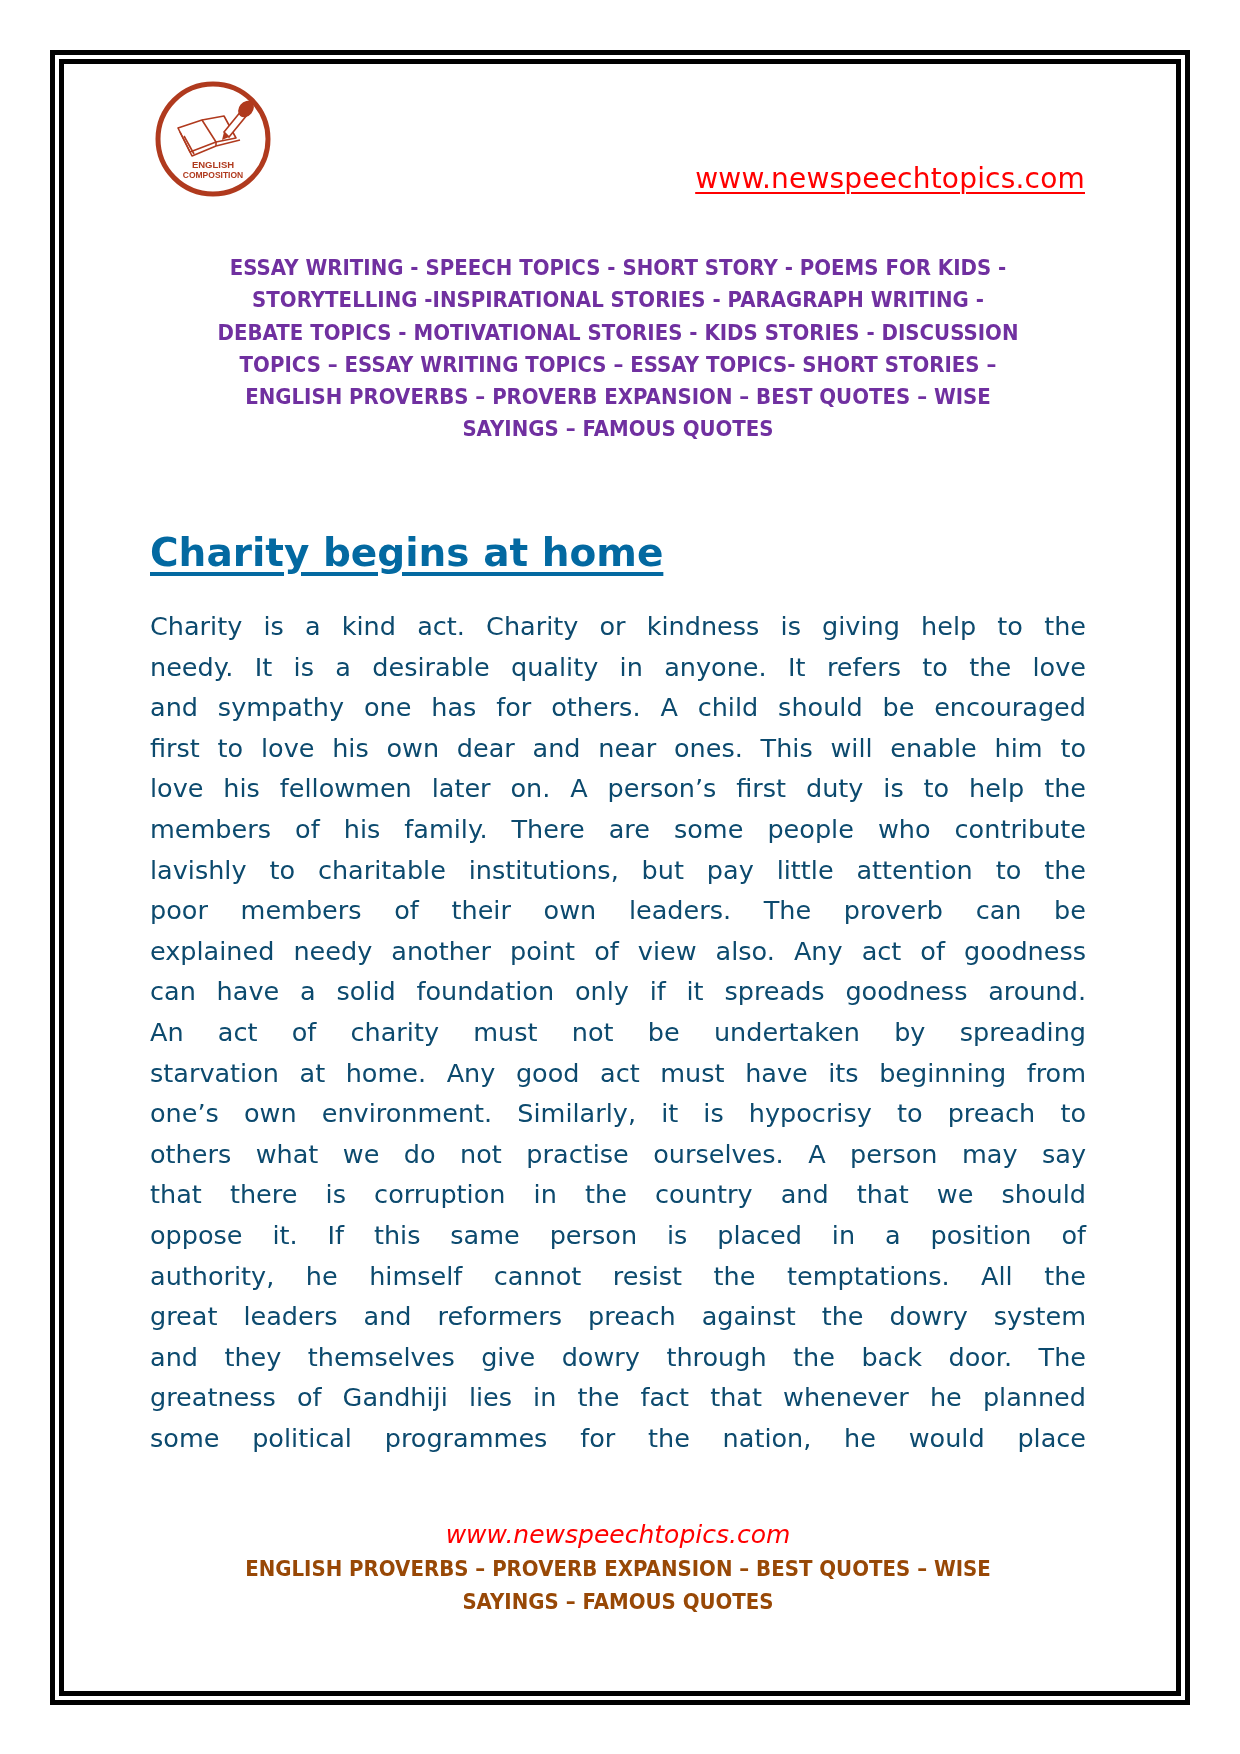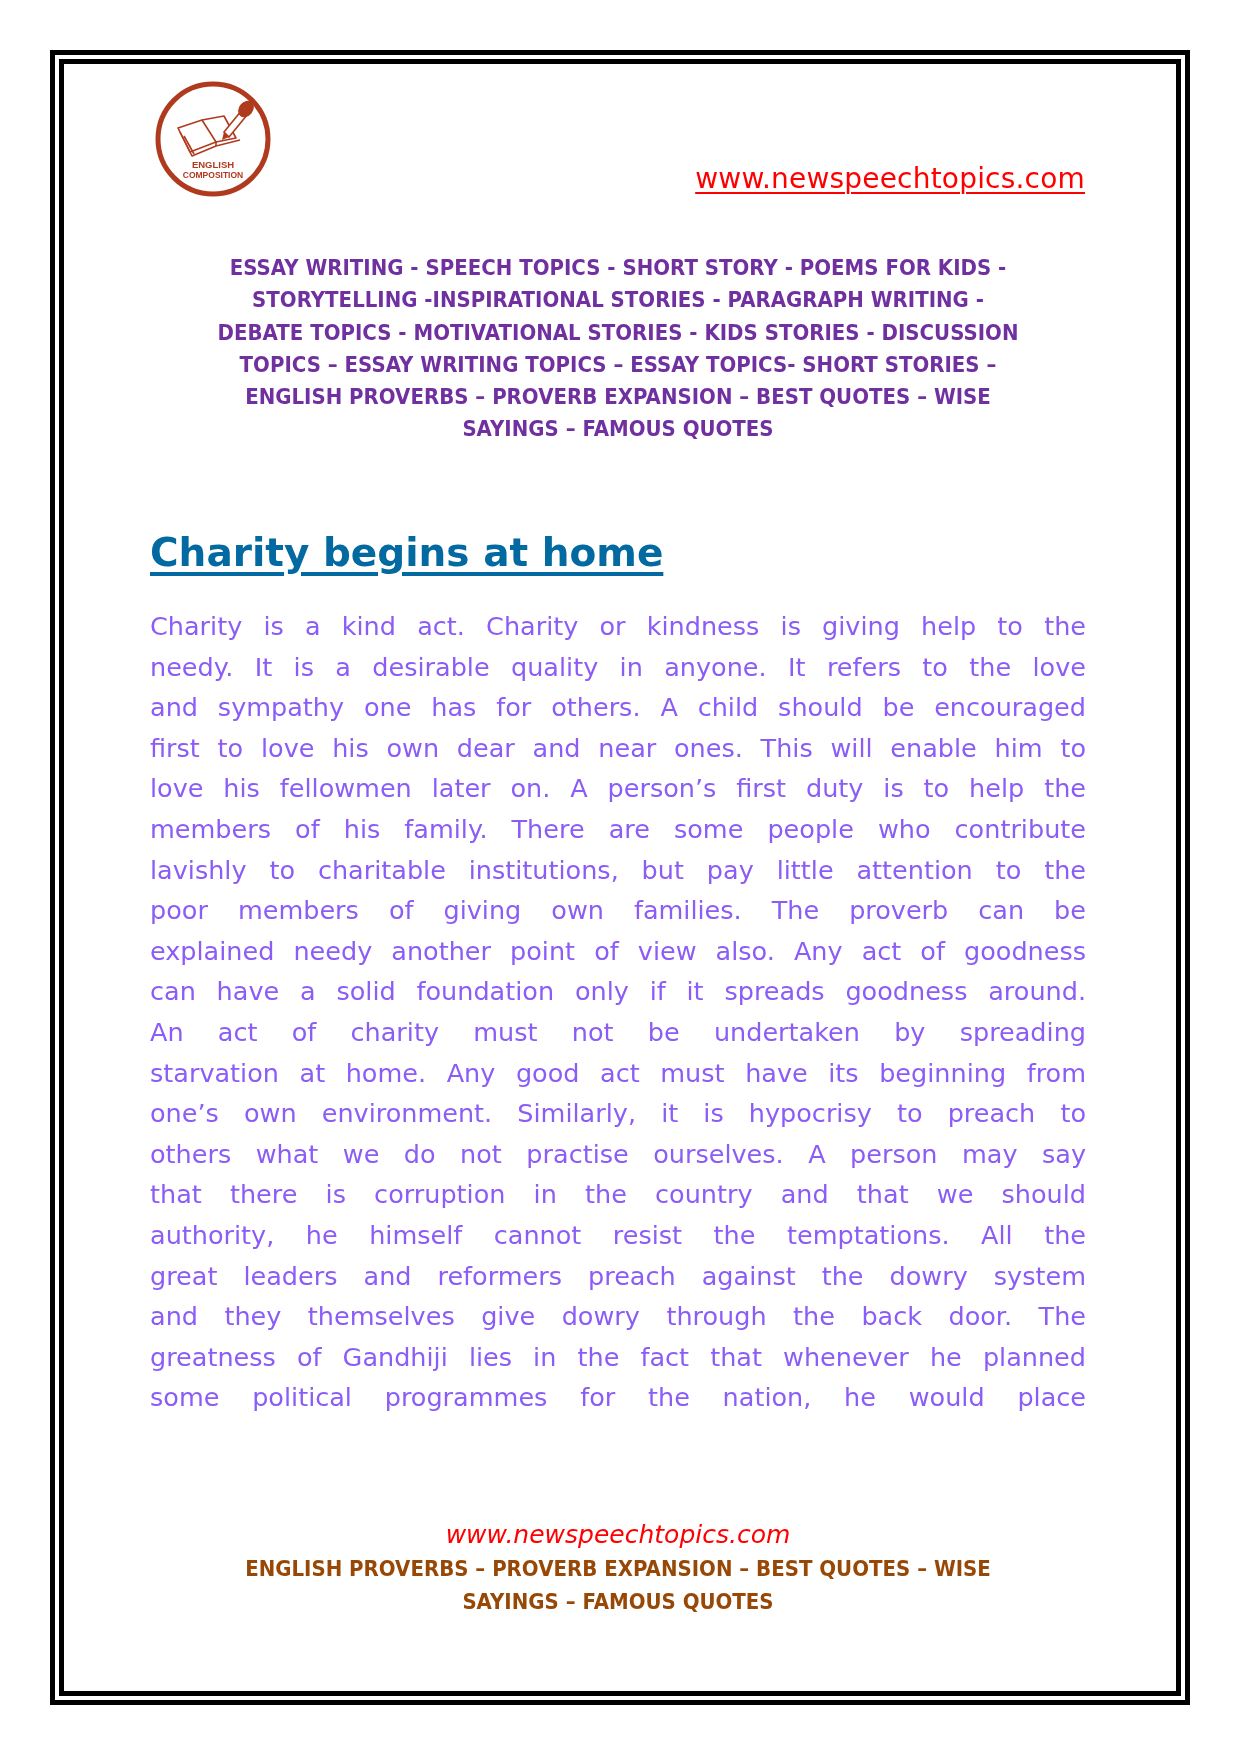--- a/index.html
+++ b/index.html
@@ -4,21 +4,21 @@
 <style>
   html, body { margin: 0; padding: 0; background: #ffffff; }
   body { width: 1240px; height: 1754px; position: relative; overflow: hidden; font-family: "DejaVu Sans", sans-serif; }
   .outer-border { position: absolute; left: 50px; top: 50px; width: 1140px; height: 1655px; box-sizing: border-box; border: 5px solid #000; }
   .inner-border { position: absolute; left: 59px; top: 59px; width: 1122px; height: 1637px; box-sizing: border-box; border: 5px solid #000; }
   .logo { position: absolute; left: 154px; top: 80px; width: 118px; height: 118px; }
   .site-url { position: absolute; right: 155px; top: 162px; font-family: "DejaVu Sans", sans-serif; font-size: 28px; color: #ff0000; text-decoration: underline; text-decoration-thickness: 2px; text-underline-offset: 4px; letter-spacing: 0.2px; }
   .topics { position: absolute; left: 150px; width: 936px; top: 252px; text-align: center; color: #7030a0; font-family: "DejaVu Sans", sans-serif; font-size: 21.5px; line-height: 32.3px; font-weight: bold; transform: scaleX(0.92); transform-origin: center top; }
   .topics div { white-space: nowrap; }
   .title { position: absolute; left: 150px; top: 530px; font-family: "DejaVu Sans", sans-serif; font-size: 39px; font-weight: bold; color: #0369a1; text-decoration: underline; text-decoration-thickness: 4px; text-underline-offset: 6px; white-space: nowrap; }
-  .body-text { position: absolute; left: 150px; width: 936px; top: 606px; font-family: "DejaVu Sans", sans-serif; font-size: 25.5px; line-height: 40.6px; color: #8b5cf6; }
+  .body-text { position: absolute; left: 150px; width: 936px; top: 606px; font-family: "DejaVu Sans", sans-serif; font-size: 25.5px; line-height: 40.6px; color: #0c4a6e; }
   .body-text .line { display: block; text-align: justify; text-align-last: justify; white-space: nowrap; height: 40.6px; overflow: visible; }
   .footer { position: absolute; left: 150px; width: 936px; top: 1518px; text-align: center; }
   .footer-url { font-family: "DejaVu Sans", sans-serif; font-style: italic; font-size: 25px; color: #ff0000; line-height: 34px; }
   .footer-lines { color: #984806; font-family: "DejaVu Sans", sans-serif; font-weight: bold; font-size: 21.5px; line-height: 33px; transform: scaleX(0.92); transform-origin: center top; }
   .footer-lines div { white-space: nowrap; }
 </style>
 </head>
 <body>
 
 <div class="outer-border"></div>
@@ -59,28 +59,29 @@
 <h1 class="title" style="margin:0;">Charity begins at home</h1>
 
 <div class="body-text">
   <span class="line" style="white-space: normal;">Charity is a kind act. Charity or kindness is giving help to the</span>
   <span class="line" style="white-space: normal;">needy. It is a desirable quality in anyone. It refers to the love</span>
   <span class="line" style="white-space: normal;">and sympathy one has for others. A child should be encouraged</span>
   <span class="line" style="white-space: normal;">first to love his own dear and near ones. This will enable him to</span>
   <span class="line" style="white-space: normal;">love his fellowmen later on. A person’s first duty is to help the</span>
   <span class="line" style="white-space: normal;">members of his family. There are some people who contribute</span>
   <span class="line" style="white-space: normal;">lavishly to charitable institutions, but pay little attention to the</span>
-  <span class="line" style="white-space: normal;">poor members of giving own families. The proverb can be</span>
+  <span class="line" style="white-space: normal;">poor members of their own leaders. The proverb can be</span>
   <span class="line" style="white-space: normal;">explained needy another point of view also. Any act of goodness</span>
   <span class="line" style="white-space: normal;">can have a solid foundation only if it spreads goodness around.</span>
   <span class="line" style="white-space: normal;">An act of charity must not be undertaken by spreading</span>
   <span class="line" style="white-space: normal;">starvation at home. Any good act must have its beginning from</span>
   <span class="line" style="white-space: normal;">one’s own environment. Similarly, it is hypocrisy to preach to</span>
   <span class="line" style="white-space: normal;">others what we do not practise ourselves. A person may say</span>
   <span class="line" style="white-space: normal;">that there is corruption in the country and that we should</span>
+  <span class="line" style="white-space: normal;">oppose it. If this same person is placed in a position of</span>
   <span class="line" style="white-space: normal;">authority, he himself cannot resist the temptations. All the</span>
   <span class="line" style="white-space: normal;">great leaders and reformers preach against the dowry system</span>
   <span class="line" style="white-space: normal;">and they themselves give dowry through the back door. The</span>
   <span class="line" style="white-space: normal;">greatness of Gandhiji lies in the fact that whenever he planned</span>
   <span class="line" style="white-space: normal;">some political programmes for the nation, he would place</span>
 </div>
 
 <div class="footer">
   <div class="footer-url">www.newspeechtopics.com</div>
   <div class="footer-lines">

